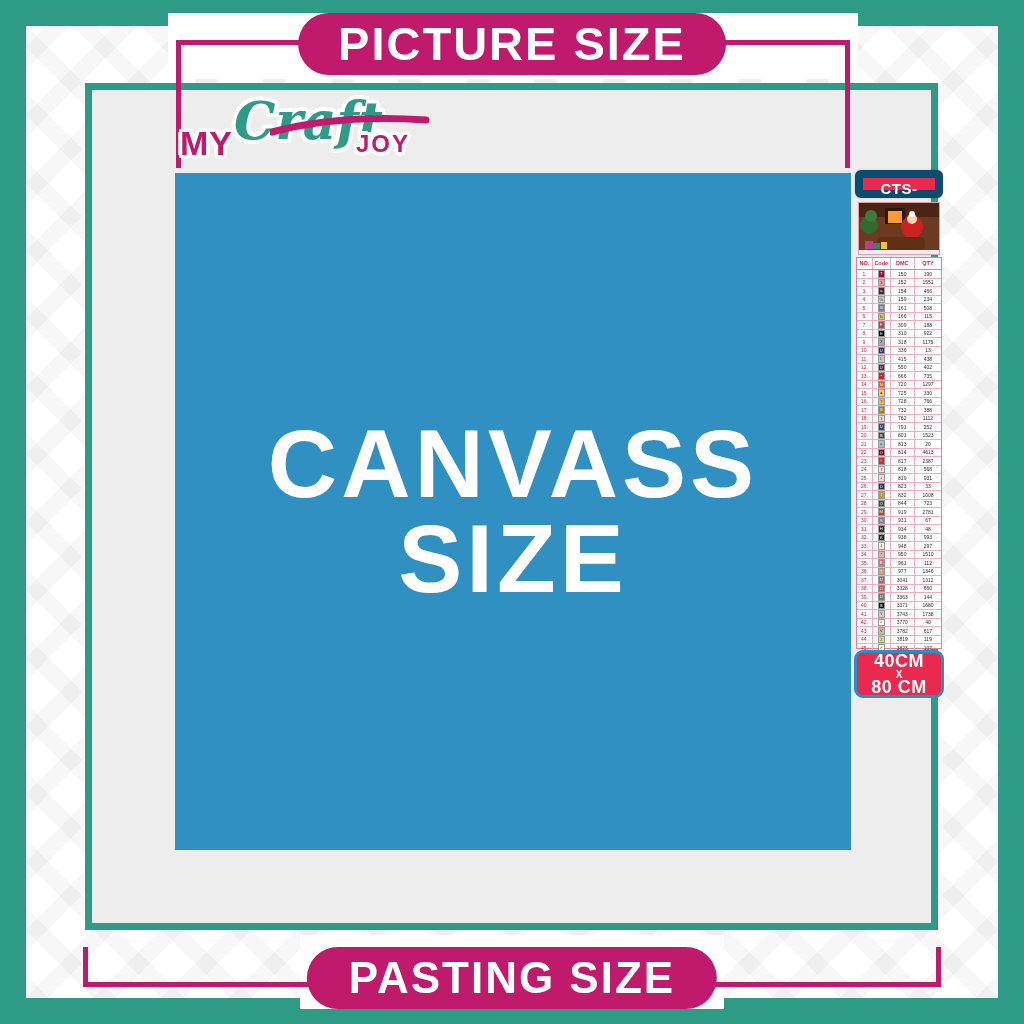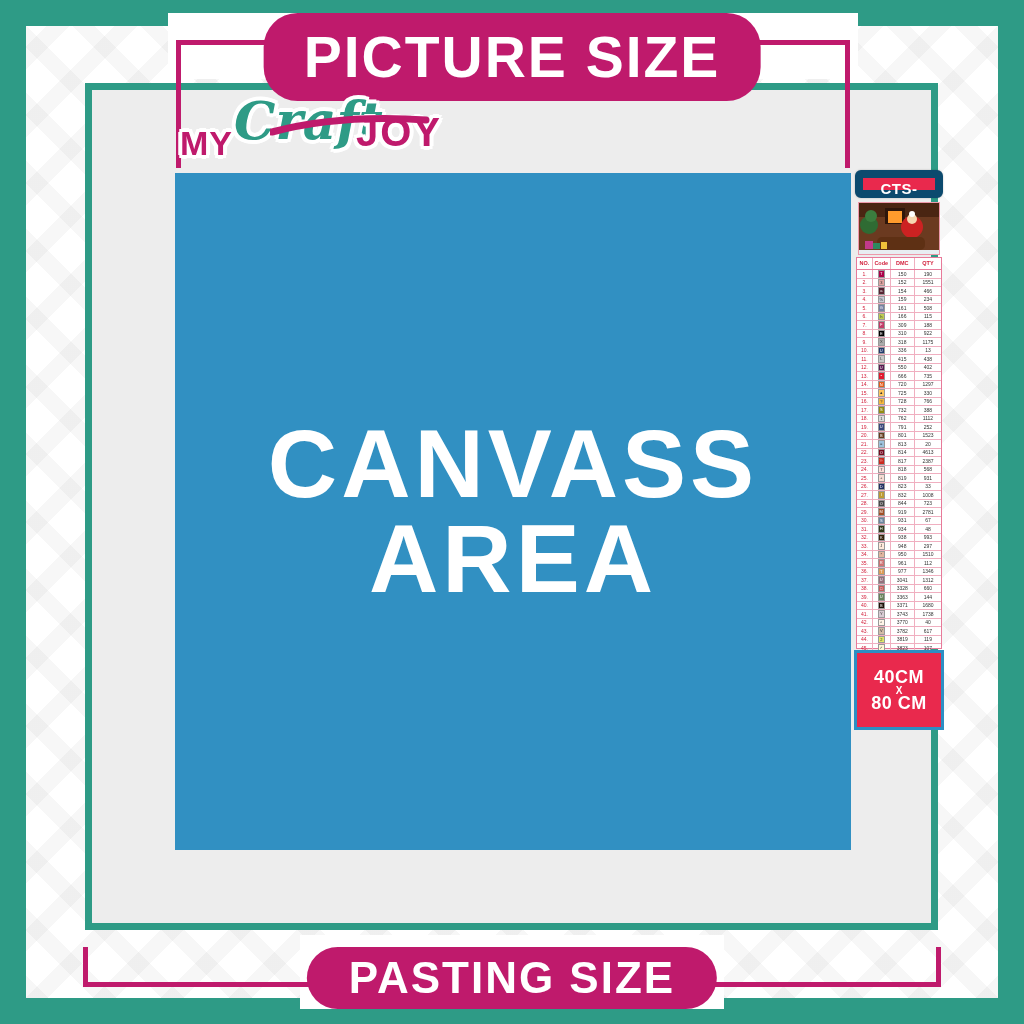--- a/index.html
+++ b/index.html
@@ -13,52 +13,52 @@
   .band-top{left:168px;top:13px;width:690px;height:66px;}
   .band-bottom{left:300px;top:935px;width:424px;height:74px;}
   .inner-frame{position:absolute;left:85px;top:83px;width:853px;height:847px;
     box-sizing:border-box;border:7px solid #2E9B86;background:#EDEDED;}
   .blue-area{position:absolute;left:175px;top:173px;width:676px;height:677px;background:#3190C2;
     display:flex;flex-direction:column;align-items:center;justify-content:center;}
   .blue-area .pa{color:#fff;font-weight:bold;font-size:96px;line-height:0.98;letter-spacing:4px;text-align:center;}
   
   .pill{position:absolute;left:50%;transform:translateX(-50%);background:#BF1A6C;color:#fff;
     font-weight:bold;border-radius:34px;text-align:center;white-space:nowrap;}
-  .pill-top{top:13px;height:62px;line-height:62px;font-size:57px;padding:13px 40px;letter-spacing:2px;text-align:right;}
+  .pill-top{top:13px;height:62px;line-height:62px;font-size:47px;padding:0 40px;letter-spacing:2px;text-align:right;}
   .pill-bottom{top:947px;height:62px;line-height:62px;font-size:44px;padding:0 42px;letter-spacing:2px;}
   
   .mline{position:absolute;background:#BF1A6C;}
   
   .logo{position:absolute;left:178px;top:94px;width:270px;height:78px;text-align:right;}
   .logo .lg{position:absolute;font-weight:bold;
     text-shadow:-3px -3px 0 #fff,3px -3px 0 #fff,-3px 3px 0 #fff,3px 3px 0 #fff,0 -4px 0 #fff,0 4px 0 #fff,-4px 0 0 #fff,4px 0 0 #fff;}
   .lg-my{left:2px;top:30px;font-size:34px;color:#BF1A6C;letter-spacing:1px;}
   .lg-craft{left:56px;top:-4px;font-size:52px;color:#2E9B86;font-family:"DejaVu Serif",serif;font-style:italic;}
-  .lg-joy{left:178px;top:16px;font-size:40px;color:#BF1A6C;letter-spacing:2px;}
+  .lg-joy{left:178px;top:36px;font-size:24px;color:#BF1A6C;letter-spacing:2px;}
   .lg-swoosh{position:absolute;left:92px;top:18px;width:160px;height:26px;}
   
   .cts-badge{position:absolute;left:855px;top:170px;width:88px;height:28px;background:#E9294D;
     border:8px solid #0c4a6e;border-radius:6px;box-sizing:border-box;color:#fff;font-weight:bold;
     font-size:15px;text-align:center;line-height:22px;letter-spacing:0.5px;box-shadow:0 0 2px rgba(0,0,0,0.25);}
   .thumb{position:absolute;left:858px;top:202px;width:82px;height:53px;border:1px solid #e9a;box-sizing:border-box;}
   .chart{position:absolute;left:856px;top:257px;width:86px;height:392px;background:#fff;
     border:1px solid #E87A9A;box-sizing:border-box;display:flex;flex-direction:column;}
   .chead{display:flex;flex:0 0 11px;border-bottom:1px solid #E87A9A;}
   .chead span{font-size:5.5px;font-weight:bold;color:#D2203C;text-align:center;line-height:10px;
     border-right:1px solid #F0AFC0;box-sizing:border-box;}
   .cbody{display:flex;flex-direction:column;flex:1;}
   .crow{display:flex;flex:1;border-bottom:0.5px solid #F0AFC0;align-items:center;}
   .crow:last-child{border-bottom:none;}
   .c-no{width:19%;font-size:5px;color:#D2203C;text-align:center;border-right:0.5px solid #F0AFC0;box-sizing:border-box;height:100%;display:flex;align-items:center;justify-content:center;}
   .c-code{width:21%;text-align:center;border-right:0.5px solid #F0AFC0;box-sizing:border-box;height:100%;display:flex;align-items:center;justify-content:center;}
   .c-code i{font-style:normal;display:inline-block;width:5.5px;height:5.5px;font-size:4px;line-height:5.5px;text-align:center;border:0.5px solid #999;}
   .c-dmc{width:29%;font-size:5px;color:#333;text-align:center;border-right:0.5px solid #F0AFC0;box-sizing:border-box;height:100%;display:flex;align-items:center;justify-content:center;}
   .c-qty{width:31%;font-size:5px;color:#333;text-align:center;height:100%;display:flex;align-items:center;justify-content:center;}
-  .size-badge{position:absolute;left:854px;top:650px;width:90px;height:80px;background:#E9294D;
-    border:3px solid #2D8FC4;border-radius:0;box-sizing:border-box;color:#fff;font-weight:bold;
+  .size-badge{position:absolute;left:854px;top:650px;width:90px;height:48px;background:#E9294D;
+    border:3px solid #2D8FC4;border-radius:9px;box-sizing:border-box;color:#fff;font-weight:bold;
     display:flex;flex-direction:column;align-items:center;justify-content:center;text-align:center;}
   .size-badge .s1{font-size:18px;line-height:17px;letter-spacing:0.5px;}
   .size-badge .sx{font-size:10px;line-height:9px;}
 </style>
 </head>
 <body>
 
 <div class="chevron-bg"></div>
 
 <div class="band band-top"></div>
@@ -73,21 +73,21 @@
 <div class="mline" style="left:83px;top:947px;width:5px;height:40px;"></div>
 <div class="mline" style="left:83px;top:982px;width:228px;height:5px;"></div>
 <div class="mline" style="left:936px;top:947px;width:5px;height:40px;"></div>
 <div class="mline" style="left:713px;top:982px;width:228px;height:5px;"></div>
 
 <div class="pill pill-top"><span>PICTURE SIZE</span></div>
 <div class="pill pill-bottom"><span>PASTING SIZE</span></div>
 
 <div class="blue-area">
   <div class="pa">CANVASS</div>
-  <div class="pa">AREA</div>
+  <div class="pa">SIZE</div>
 </div>
 
 <div class="logo">
   <span class="lg lg-my">MY</span>
   <span class="lg lg-craft">Craft</span>
   <span class="lg lg-joy">JOY</span>
   <svg class="lg-swoosh" viewBox="0 0 160 26">
     <path d="M2 20 Q70 2 156 8" stroke="#BF1A6C" stroke-width="7" fill="none" stroke-linecap="round"></path>
   </svg>
 </div>

